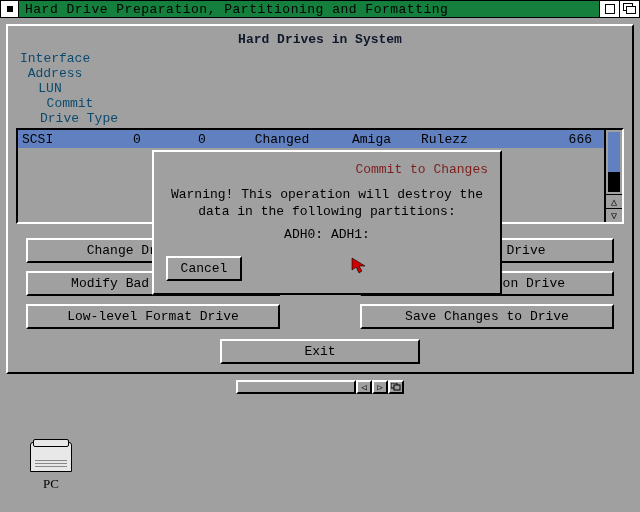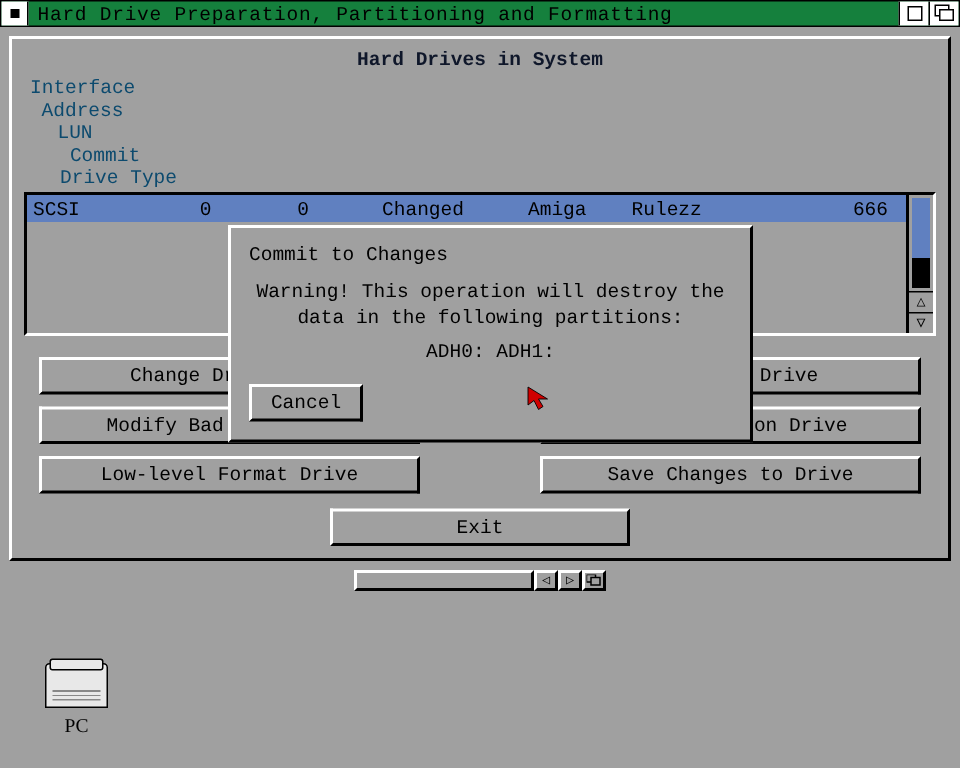--- a/index.html
+++ b/index.html
@@ -222,22 +222,22 @@
   top: 124px;
   width: 350px;
   background: #a0a0a0;
   border: 2px solid #fff;
   border-right-color: #000;
   border-bottom-color: #000;
   padding: 10px 12px 12px 12px;
   z-index: 100;
 }
 .modal-title {
-  text-align: left;
-  color: #000000;
+  text-align: right;
+  color: #7f1d1d;
   margin-bottom: 10px;
 }
 .modal-text {
   text-align: center;
   color: #000;
   line-height: 1.3;
   margin-bottom: 6px;
 }
 .modal-partitions {
   text-align: center;

